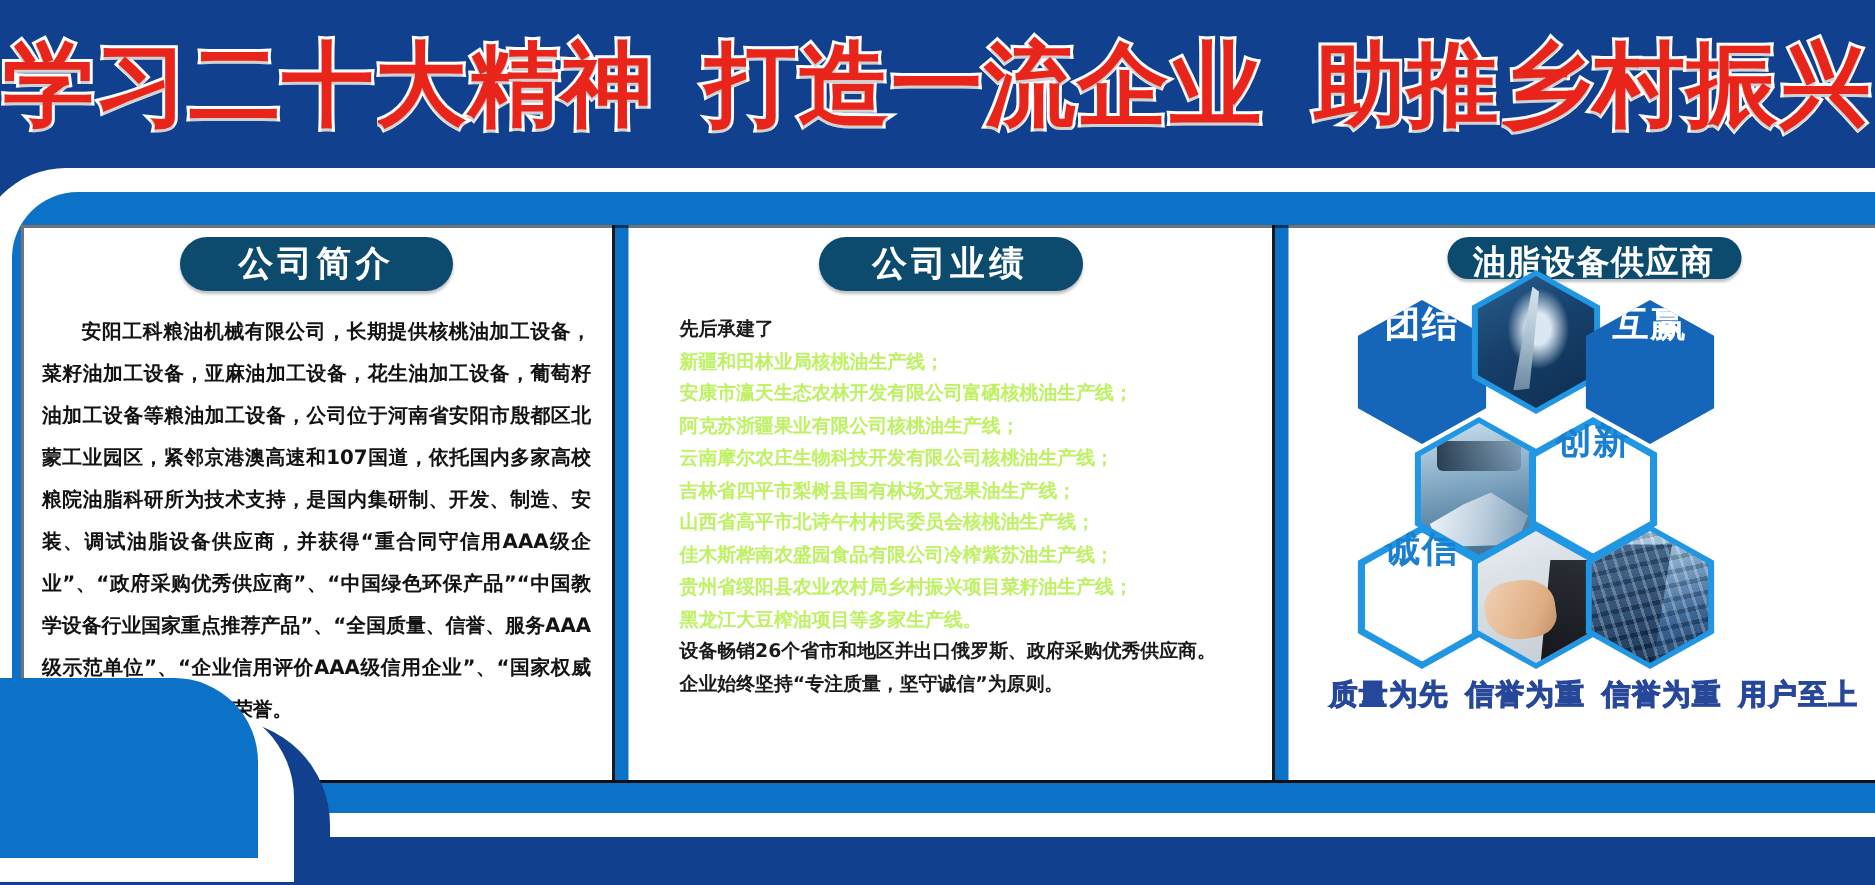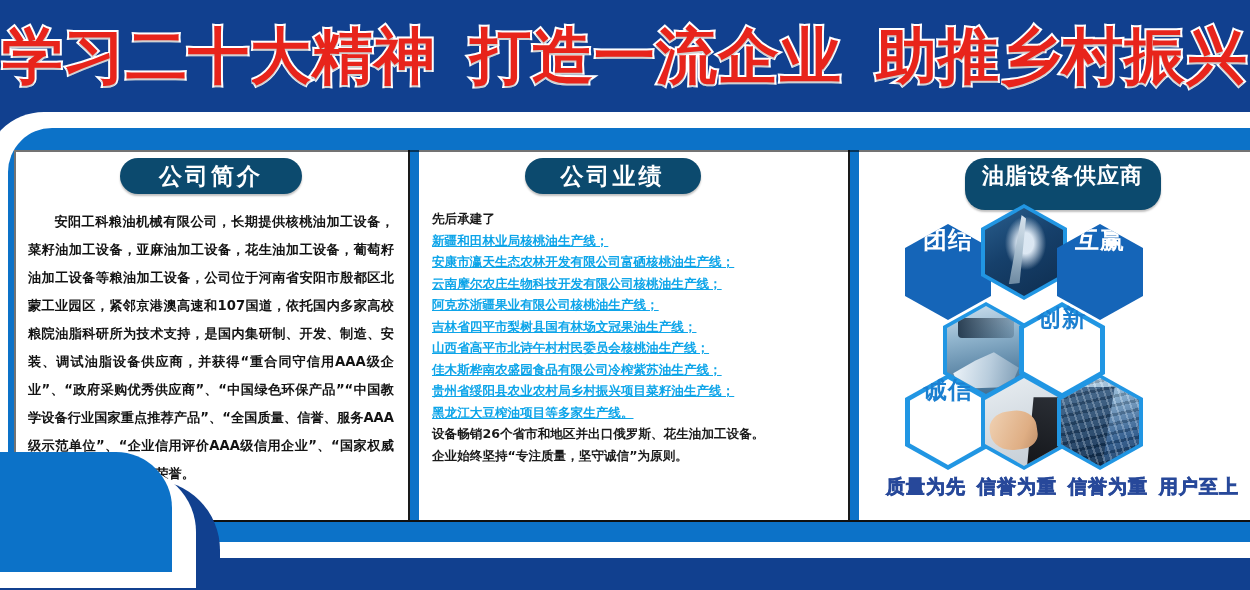--- a/index.html
+++ b/index.html
@@ -89,38 +89,38 @@
   .divider{
     position:absolute;top:0;width:9px;height:372px;
     background:#0c72c8;
     border-left:2px solid #1a1a1a;
   }
   .divider.d1{left:394px;}
   .divider.d2{left:834px;}
 
   .panel{position:absolute;top:0;height:372px;}
   .panel-left{left:0;width:394px;}
-  .panel-mid{left:384px;width:429px;}
+  .panel-mid{left:405px;width:429px;}
   .panel-right{left:845px;width:407px;}
 
   .pill{
     margin:8px auto 0;
     display:block;
     background:#0c4a6e;
     border-radius:20px;
     color:#ffffff;
     font-weight:bold;
     text-align:center;
     letter-spacing:3px;
     box-shadow:0 2px 2px rgba(0,0,0,.25);
     font-family:"DejaVu Sans","Liberation Sans",sans-serif;
   }
   .pill-left{width:182px;height:36px;line-height:36px;font-size:23px;}
   .pill-mid{width:176px;height:36px;line-height:36px;font-size:23px;}
-  .pill-right{width:196px;height:52px;line-height:36px;font-size:22px;letter-spacing:1px;}
+  .pill-right{width:196px;height:28px;line-height:36px;font-size:22px;letter-spacing:1px;}
 
   .body-text{
     margin:14px 14px 0 14px;
     font-size:13.2px;
     line-height:28px;
     color:#131313;
     text-align:justify;
     text-justify:inter-ideograph;
     text-indent:2em;
     font-family:"DejaVu Sans","Liberation Sans",sans-serif;
@@ -128,21 +128,21 @@
   }
 
   .perf-list{
     margin:14px 0 0 34px;
     font-size:12.6px;
     line-height:21.5px;
     color:#1b1b1b;
     font-family:"DejaVu Sans","Liberation Sans",sans-serif;
     font-weight:bold;
   }
-  .perf-list .red{color:#0ea5e9;text-decoration:underline;}
+  .perf-list .red{color:#bef264;}
   .perf-list div{white-space:nowrap;}
 
   
   .hexwrap{position:relative;width:407px;height:250px;margin-top:8px;}
   .hex{
     position:absolute;width:86px;height:96px;
     clip-path:polygon(50% 0%,100% 25%,100% 75%,50% 100%,0% 75%,0% 25%);
     display:flex;align-items:flex-start;justify-content:center;
   }
   .hex-inner{
@@ -256,28 +256,28 @@
       <div class="pill pill-left">公司简介</div>
       <div class="body-text">安阳工科粮油机械有限公司，长期提供核桃油加工设备，菜籽油加工设备，亚麻油加工设备，花生油加工设备，葡萄籽油加工设备等粮油加工设备，公司位于河南省安阳市殷都区北蒙工业园区，紧邻京港澳高速和107国道，依托国内多家高校粮院油脂科研所为技术支持，是国内集研制、开发、制造、安装、调试油脂设备供应商，并获得“重合同守信用AAA级企业”、“政府采购优秀供应商”、“中国绿色环保产品”“中国教学设备行业国家重点推荐产品”、“全国质量、信誉、服务AAA级示范单位”、“企业信用评价AAA级信用企业”、“国家权威检测质量合格产品”等荣誉。</div>
     </div>
 
     <div class="panel panel-mid">
       <div class="pill pill-mid">公司业绩</div>
       <div class="perf-list">
         <div>先后承建了</div>
         <div class="red">新疆和田林业局核桃油生产线；</div>
         <div class="red">安康市瀛天生态农林开发有限公司富硒核桃油生产线；</div>
+        <div class="red">阿克苏浙疆果业有限公司核桃油生产线；</div>
         <div class="red">云南摩尔农庄生物科技开发有限公司核桃油生产线；</div>
-        <div class="red">阿克苏浙疆果业有限公司核桃油生产线；</div>
         <div class="red">吉林省四平市梨树县国有林场文冠果油生产线；</div>
         <div class="red">山西省高平市北诗午村村民委员会核桃油生产线；</div>
         <div class="red">佳木斯桦南农盛园食品有限公司冷榨紫苏油生产线；</div>
         <div class="red">贵州省绥阳县农业农村局乡村振兴项目菜籽油生产线；</div>
         <div class="red">黑龙江大豆榨油项目等多家生产线。</div>
-        <div>设备畅销26个省市和地区并出口俄罗斯、花生油加工设备。</div>
+        <div>设备畅销26个省市和地区并出口俄罗斯、政府采购优秀供应商。</div>
         <div>企业始终坚持“专注质量，坚守诚信”为原则。</div>
       </div>
     </div>
 
     <div class="panel panel-right">
       <div class="pill pill-right">油脂设备供应商</div>
 
       <div class="hexwrap">
 
         <div class="hex solid-dark" style="left:46px;top:6px;">

